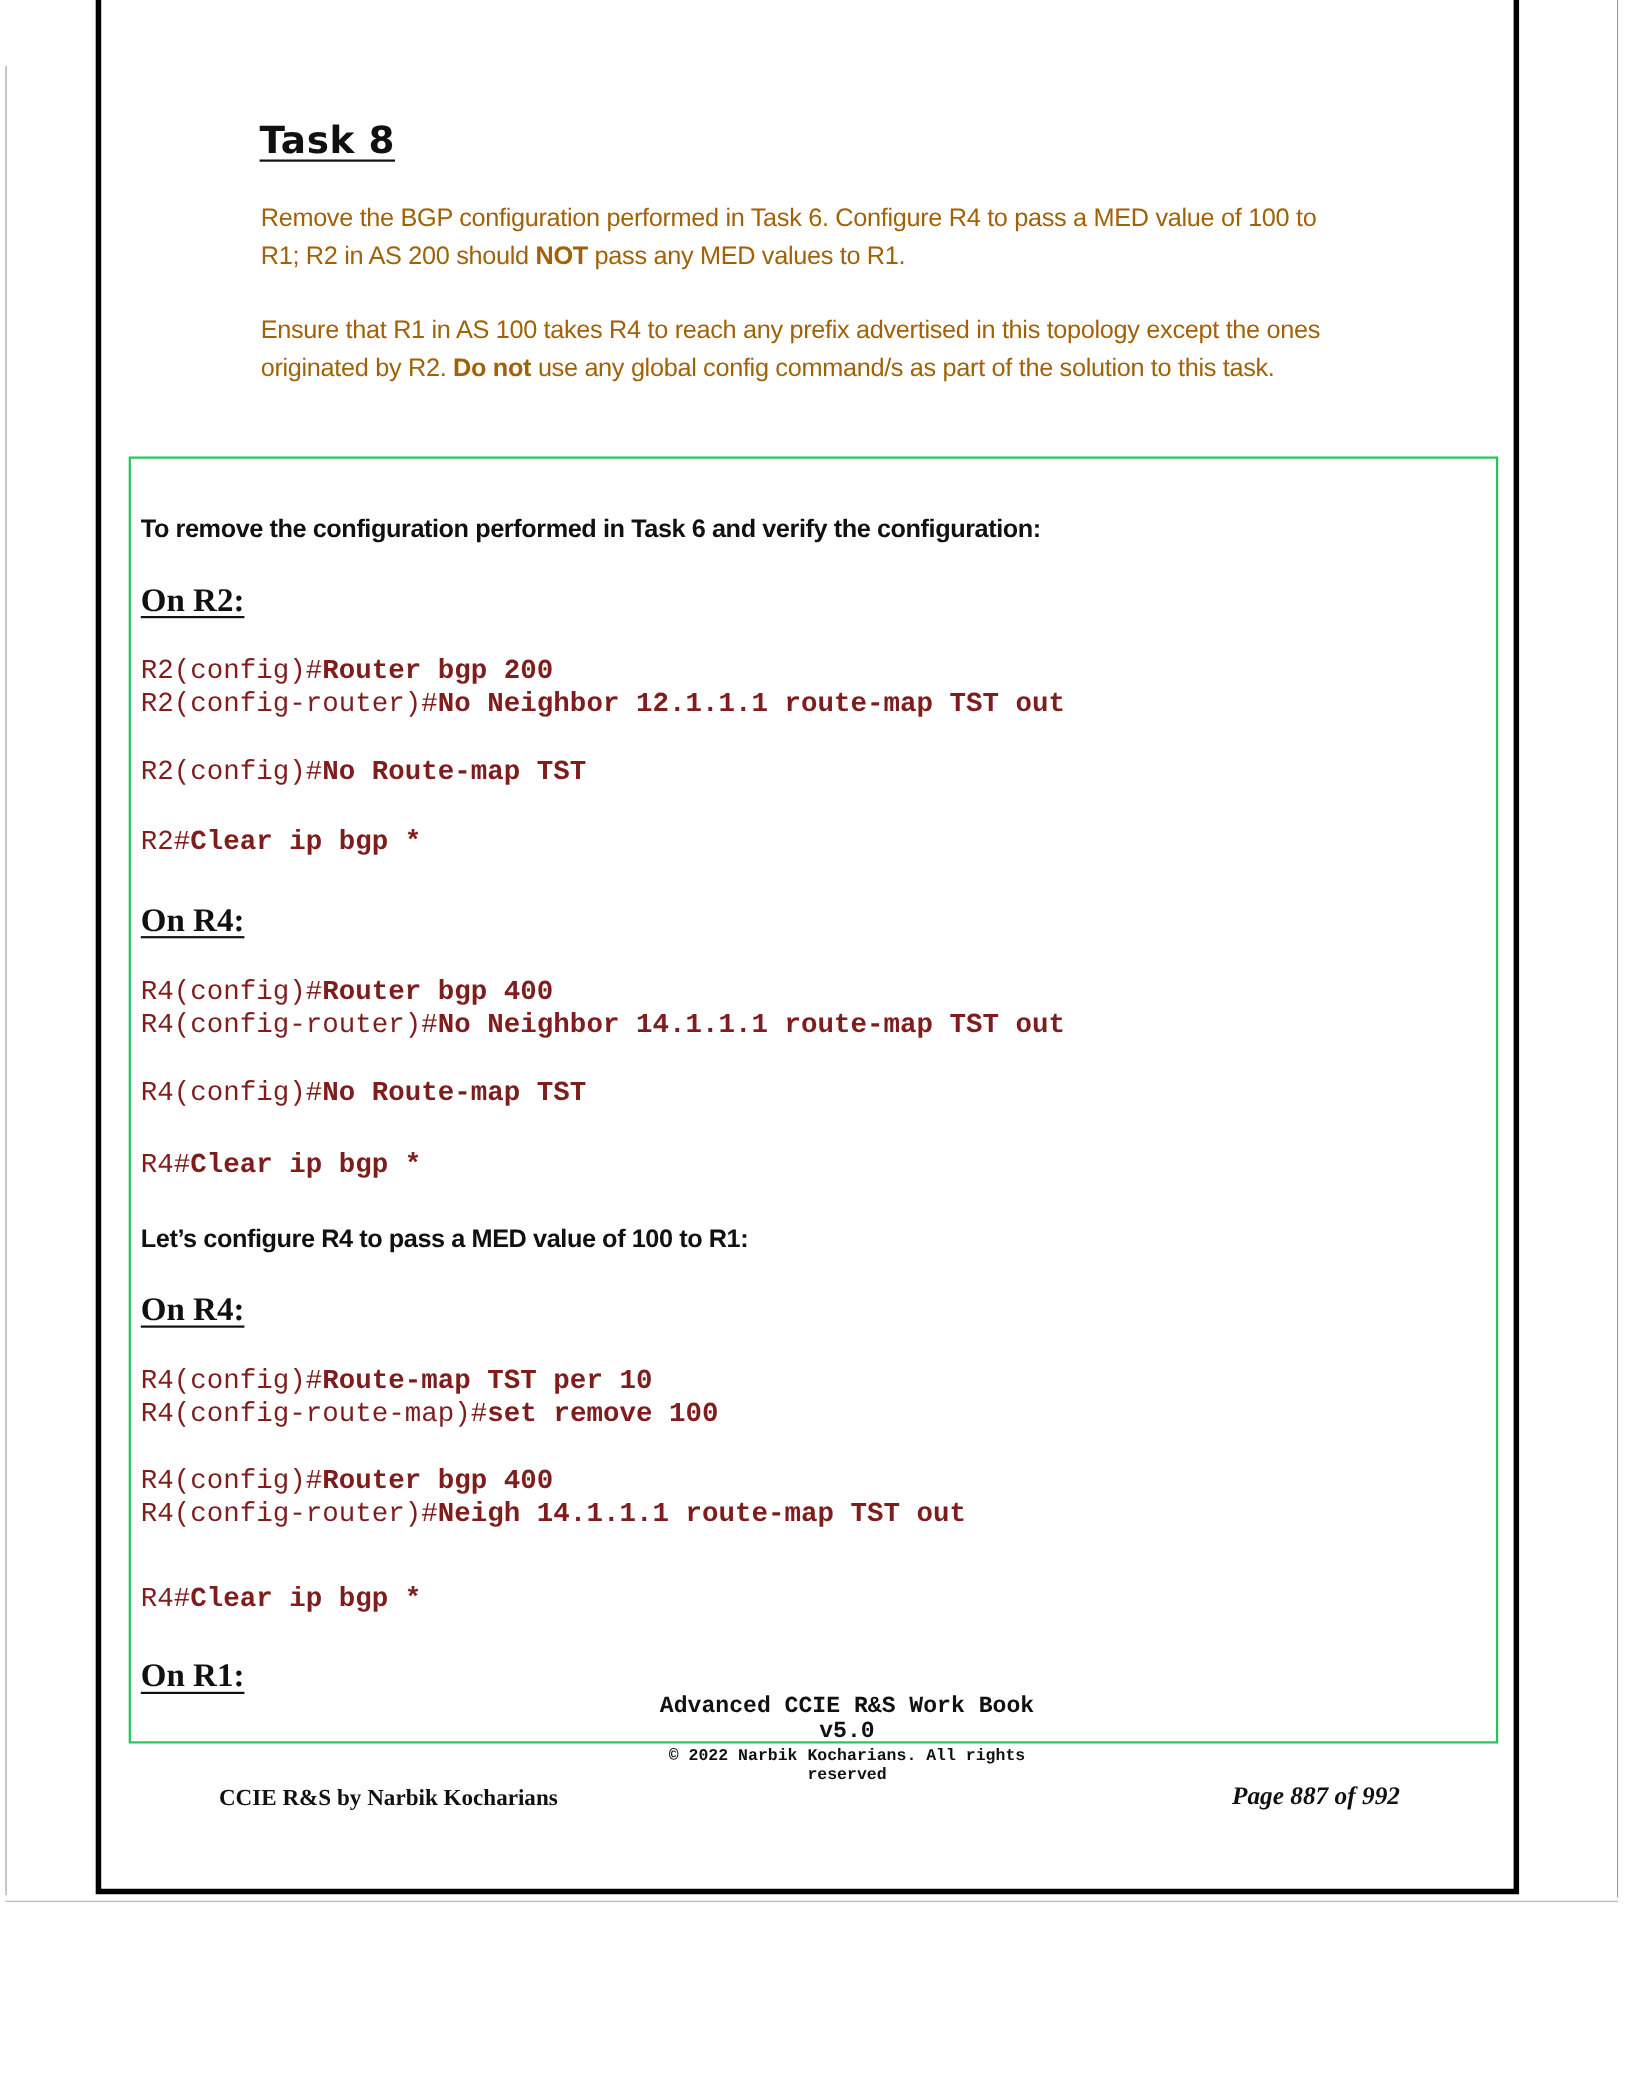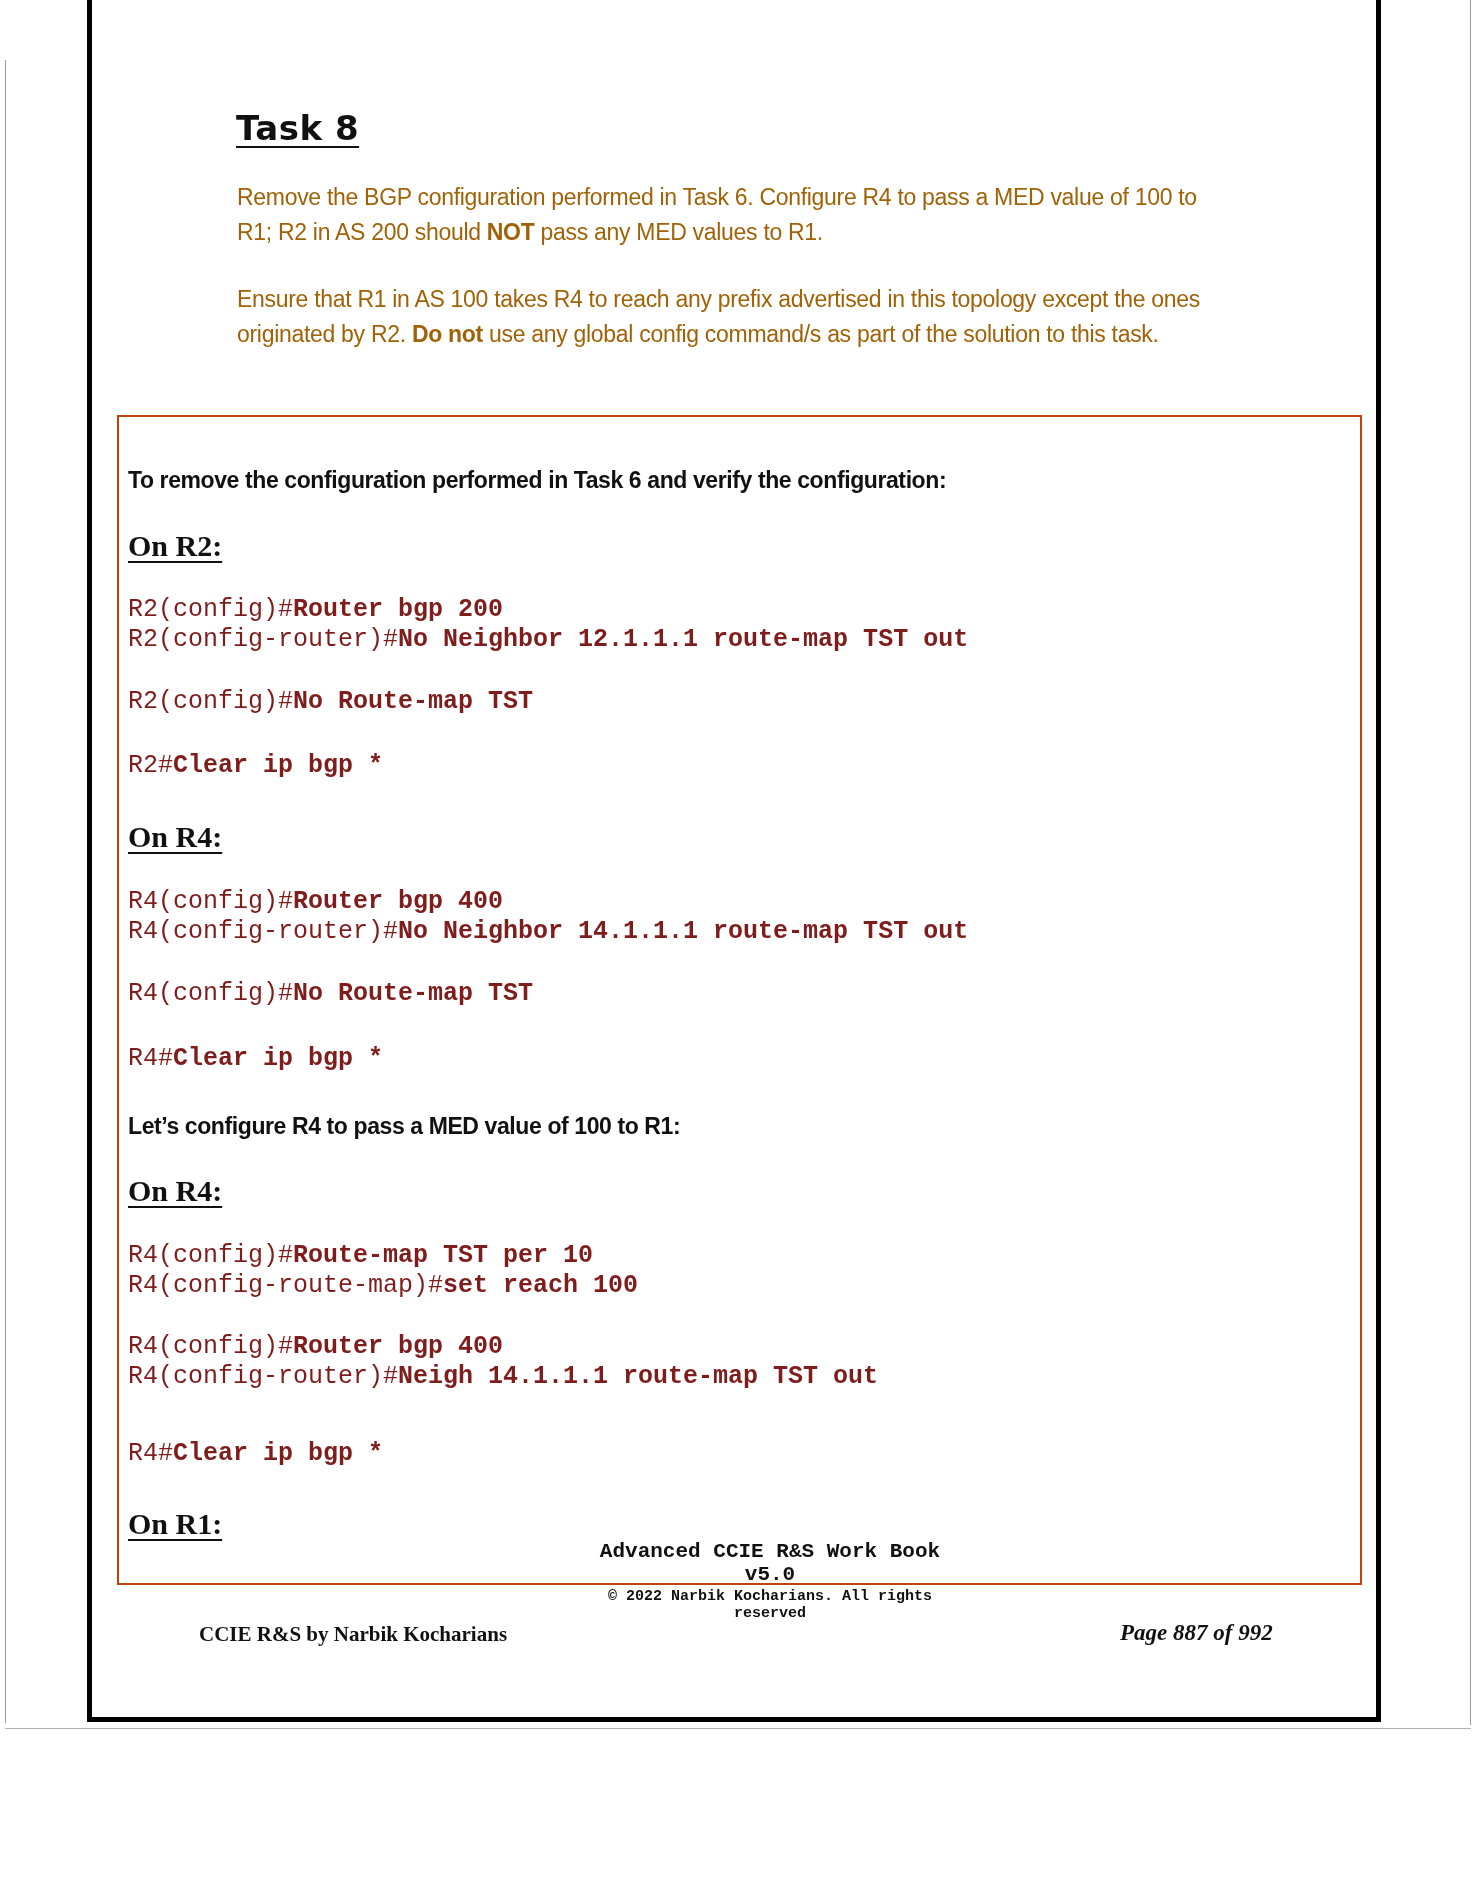--- a/index.html
+++ b/index.html
@@ -6,21 +6,21 @@
     body { width: 1483px; height: 1896px; position: relative; overflow: hidden; font-family: "Liberation Sans", sans-serif; color: #111; }
     .outer-line-left { position: absolute; left: 5px; top: 60px; width: 1px; height: 1663px; background: #9a9a9a; }
     .outer-line-right { position: absolute; left: 1470px; top: 0; width: 1px; height: 1725px; background: #9a9a9a; }
     .outer-line-bottom { position: absolute; left: 5px; top: 1728px; width: 1466px; height: 1px; background: #b0b0b0; }
     .page-frame { position: absolute; left: 87px; top: -4px; width: 1294px; height: 1726px; border: 5px solid #000; box-sizing: border-box; border-top-width: 2px; }
     .task-title { position: absolute; left: 236px; top: 108px; font-family: "DejaVu Sans", sans-serif; font-weight: bold; font-size: 34px; text-decoration: underline; text-underline-offset: 6px; text-decoration-thickness: 2px; letter-spacing: 0.5px; }
     .para { position: absolute; left: 237px; width: 1000px; font-family: "Liberation Sans", sans-serif; font-size: 23px; line-height: 35px; color: #a16207; letter-spacing: -0.3px; }
     .para b { font-weight: bold; }
     .p1 { top: 180px; }
     .p2 { top: 282px; }
-    .solution-box { position: absolute; left: 117px; top: 415px; width: 1245px; height: 1170px; border: 2px solid #c2410c; box-sizing: border-box; }
+    .solution-box { position: absolute; left: 117px; top: 415px; width: 1245px; height: 1170px; border: 2px solid #22c55e; box-sizing: border-box; }
     .heading-bold { position: absolute; left: 9px; font-family: "Liberation Sans", sans-serif; font-weight: bold; font-size: 23px; letter-spacing: -0.4px; }
     .on-heading { position: absolute; left: 9px; font-family: "Liberation Serif", serif; font-weight: bold; font-size: 30px; text-decoration: underline; text-underline-offset: 5px; text-decoration-thickness: 2px; }
     .code { position: absolute; left: 9px; font-family: "Liberation Mono", monospace; font-size: 25px; line-height: 30px; white-space: pre; color: #7f1d1d; }
     .code .prompt { font-weight: normal; }
     .code .cmd { font-weight: bold; }
     .footer-left { position: absolute; left: 199px; top: 1622px; font-family: "Liberation Serif", serif; font-weight: bold; font-size: 21px; }
     .footer-center { position: absolute; left: 580px; top: 1540px; width: 380px; text-align: center; font-family: Liberation Mono, monospace; }
     .footer-center .book { font-size: 21px; font-weight: bold; display: block; }
     .footer-center .copy { font-size: 15px; font-weight: bold; display: block; margin-top: 2px; }
     .footer-right { position: absolute; left: 1120px; top: 1620px; font-family: "Liberation Serif", serif; font-weight: bold; font-style: italic; font-size: 23px; }
@@ -52,21 +52,21 @@
   <div class="on-heading" style="top: 403px;">On R4:</div>
   <div class="code" style="top: 470px;"><span class="prompt">R4(config)#</span><span class="cmd">Router bgp 400</span>
 <span class="prompt">R4(config-router)#</span><span class="cmd">No Neighbor 14.1.1.1 route-map TST out</span></div>
   <div class="code" style="top: 562px;"><span class="prompt">R4(config)#</span><span class="cmd">No Route-map TST</span></div>
   <div class="code" style="top: 627px;"><span class="prompt">R4#</span><span class="cmd">Clear ip bgp *</span></div>
 
   <div class="heading-bold" style="top: 696px;">Let’s configure R4 to pass a MED value of 100 to R1:</div>
 
   <div class="on-heading" style="top: 757px;">On R4:</div>
   <div class="code" style="top: 824px;"><span class="prompt">R4(config)#</span><span class="cmd">Route-map TST per 10</span>
-<span class="prompt">R4(config-route-map)#</span><span class="cmd">set reach 100</span></div>
+<span class="prompt">R4(config-route-map)#</span><span class="cmd">set remove 100</span></div>
   <div class="code" style="top: 915px;"><span class="prompt">R4(config)#</span><span class="cmd">Router bgp 400</span>
 <span class="prompt">R4(config-router)#</span><span class="cmd">Neigh 14.1.1.1 route-map TST out</span></div>
   <div class="code" style="top: 1022px;"><span class="prompt">R4#</span><span class="cmd">Clear ip bgp *</span></div>
 
   <div class="on-heading" style="top: 1090px;">On R1:</div>
 </div>
 
 <div class="footer-left">CCIE R&amp;S by Narbik Kocharians</div>
 <div class="footer-center">
   <span class="book">Advanced CCIE R&amp;S Work Book v5.0</span>

